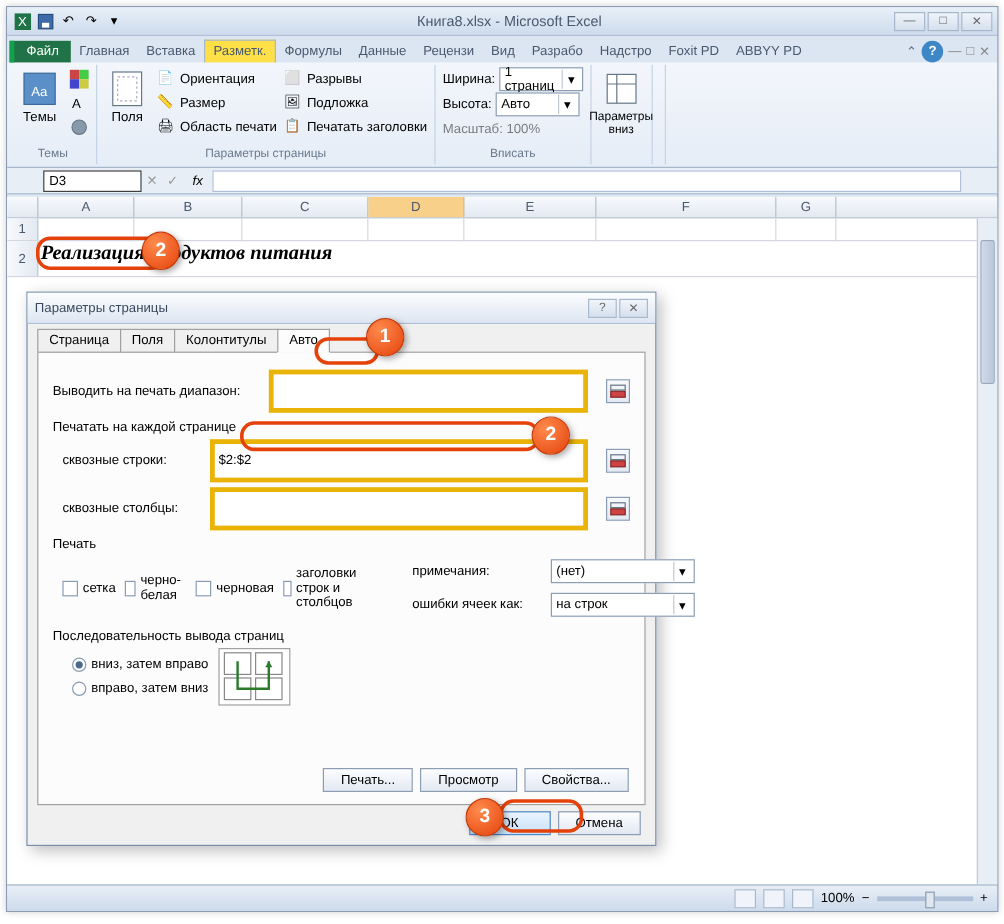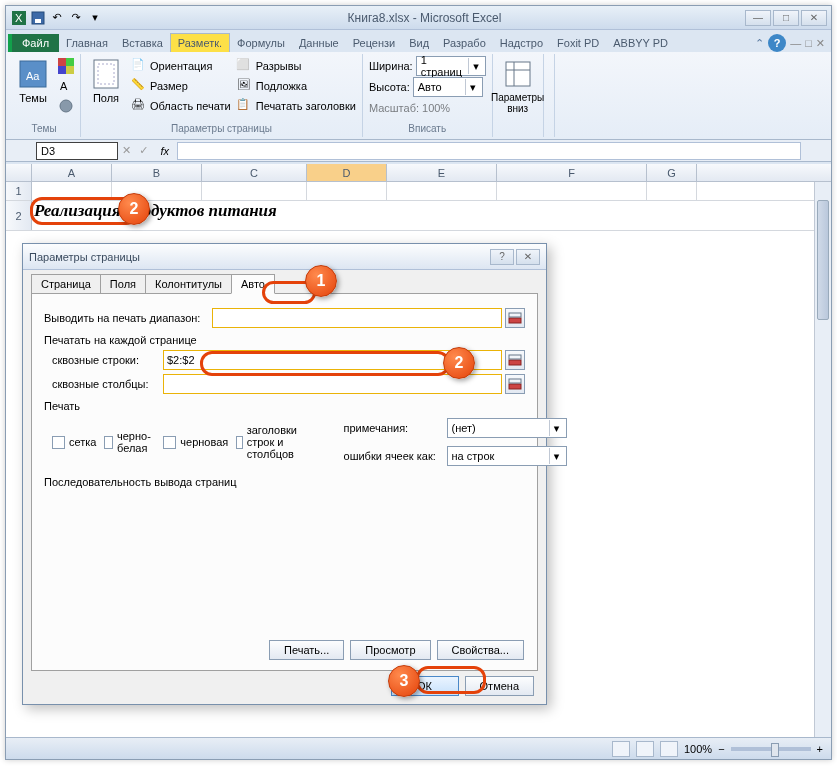--- a/index.html
+++ b/index.html
@@ -46,24 +46,24 @@
 .zoom-slider { width: 80px; height: 4px; background: #b0c0d8; position: relative; }
 .zoom-slider::after { content: ''; position: absolute; left: 50%; top: -4px; width: 6px; height: 12px; background: #e0e6ee; border: 1px solid #8a9db3; }
 .dialog { position: absolute; top: 243px; left: 22px; width: 525px; height: 462px; background: #f0f0f0; border: 1px solid #7890ac; box-shadow: 4px 4px 12px rgba(0,0,0,0.25); }
 .dlg-title { height: 26px; background: linear-gradient(#fcfdfe,#dde6f2); border-bottom: 1px solid #b0c0d8; display: flex; align-items: center; padding: 0 6px; }
 .dlg-title-text { flex: 1; color: #3a4a5e; }
 .dlg-win-btn { width: 24px; height: 16px; border: 1px solid #a8b8cc; background: linear-gradient(#f0f4fa,#d5e0ed); display: flex; align-items: center; justify-content: center; cursor: pointer; margin-left: 2px; font-size: 10px; color: #666; }
 .dlg-tabs { display: flex; margin: 4px 8px 0; gap: 0; position: relative; z-index: 2; }
 .dlg-tab { padding: 3px 9px; border: 1px solid #a0a0a0; background: #f0f0f0; cursor: pointer; margin-right: -1px; position: relative; }
 .dlg-tab.active { background: #fcfcfc; border-bottom-color: #fcfcfc; }
 .dlg-body { margin: -1px 8px 0; border: 1px solid #a0a0a0; background: #fcfcfc; padding: 10px 12px; height: 378px; }
-.field-row { display: flex; align-items: center; margin: 4px 0; gap: 3px; }
+.field-row { display: flex; align-items: center; margin: 4px 0; gap: 15px; }
 .field-row label { width: 165px; }
 .field-row.indent label { width: 108px; margin-left: 8px; }
-.txt-in { flex: 1; height: 20px; border: 1px solid #eab308; padding: 0 3px; background: #fff; }
+.txt-in { flex: 1; height: 36px; border: 4px solid #eab308; padding: 0 3px; background: #fff; }
 .range-btn { width: 20px; height: 20px; border: 1px solid #8a9db3; background: linear-gradient(#f7f9fc,#e3e9f2); cursor: pointer; display: flex; align-items: center; justify-content: center; }
 .grp-label { margin: 6px 0 2px; }
 .chk-row { display: flex; align-items: center; gap: 4px; margin: 2px 0 2px 8px; }
 .chk { width: 13px; height: 13px; border: 1px solid #8a9db3; background: #fff; }
 .combo { width: 120px; height: 20px; border: 1px solid #8a9db3; background: #fff; display: flex; align-items: center; justify-content: space-between; padding: 0 2px 0 4px; }
 .combo .dd { width: 15px; height: 16px; border-left: 1px solid #c0c8d4; display: flex; align-items: center; justify-content: center; }
 .radio { width: 12px; height: 12px; border: 1px solid #8a9db3; border-radius: 50%; background: #fff; display: flex; align-items: center; justify-content: center; }
 .radio.on::after { content: ''; width: 6px; height: 6px; border-radius: 50%; background: #4a6a8a; }
 .order-diagram { width: 60px; height: 48px; border: 1px solid #a0a0a0; margin-left: 8px; background: #fff; display: inline-block; position: relative; }
 .dlg-foot { position: absolute; bottom: 8px; right: 12px; display: flex; gap: 6px; }
@@ -378,20 +378,42 @@
         <div class="field-row">
             <label style="width:100px">ошибки ячеек как:</label>
             <div class="combo">
               <span>на строк</span>
               <div class="dd">▾</div>
             </div>
           </div>
       </div>
     </div>
     <div class="grp-label">Последовательность вывода страниц</div>
+    <div class="order-section">
+      <div class="order-radios">
+        <div class="chk-row">
+            <div class="radio on"></div>
+            <span>вниз, затем вправо</span>
+          </div>
+        <div class="chk-row">
+            <div class="radio"></div>
+            <span>вправо, затем вниз</span>
+          </div>
+      </div>
+      <div class="order-diagram">
+        <svg width="58" height="46">
+            <rect x="4" y="3" width="22" height="18" fill="#fff" stroke="#888"></rect>
+            <rect x="30" y="3" width="22" height="18" fill="#fff" stroke="#888"></rect>
+            <rect x="4" y="24" width="22" height="18" fill="#fff" stroke="#888"></rect>
+            <rect x="30" y="24" width="22" height="18" fill="#fff" stroke="#888"></rect>
+            <path d="M15 10 L15 33 L41 33 L41 10" fill="none" stroke="#2a7a2a" stroke-width="2"></path>
+            <polygon points="41,10 38,15 44,15" fill="#2a7a2a"></polygon>
+          </svg>
+      </div>
+    </div>
     <div style="position:absolute;bottom:44px;right:22px;display:flex;gap:6px">
       <div class="dlg-btn">Печать...</div>
       <div class="dlg-btn">Просмотр</div>
       <div class="dlg-btn">Свойства...</div>
     </div>
   </div>
   <div class="dlg-foot">
     <div class="dlg-btn" style="background:linear-gradient(#eaf4ff,#c7e1fb);border-color:#4a88c8">ОК</div>
     <div class="dlg-btn">Отмена</div>
   </div>

